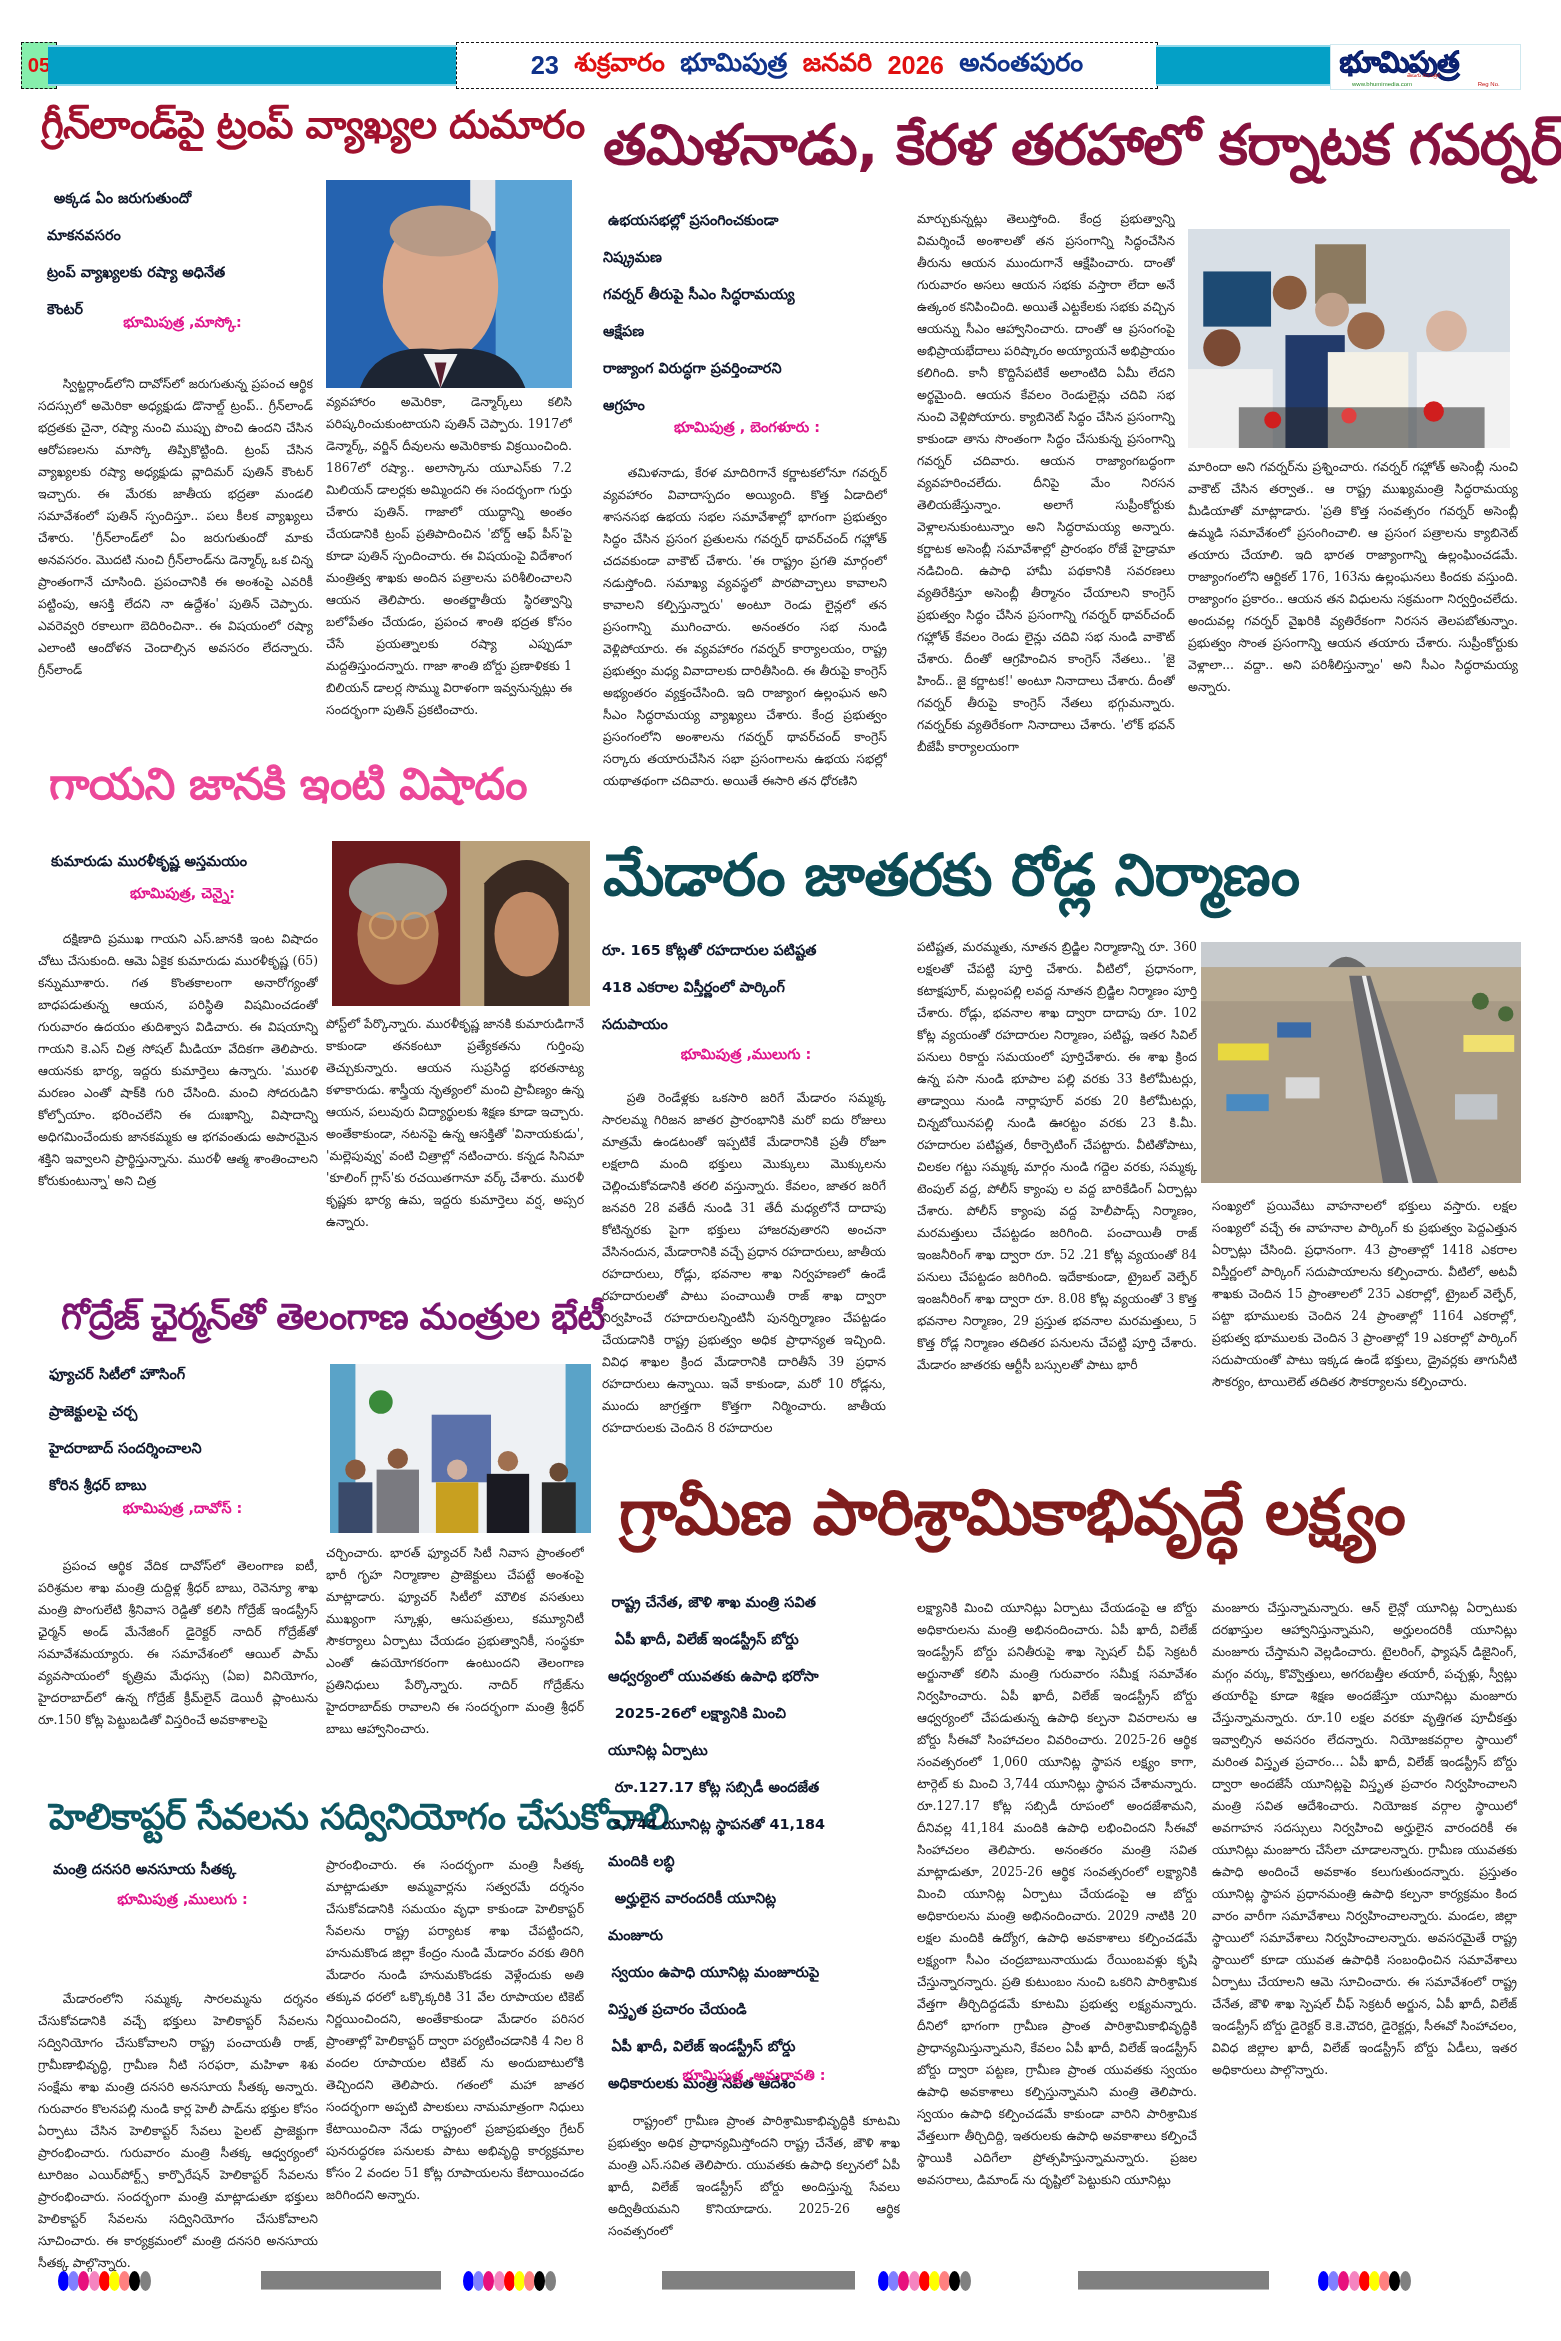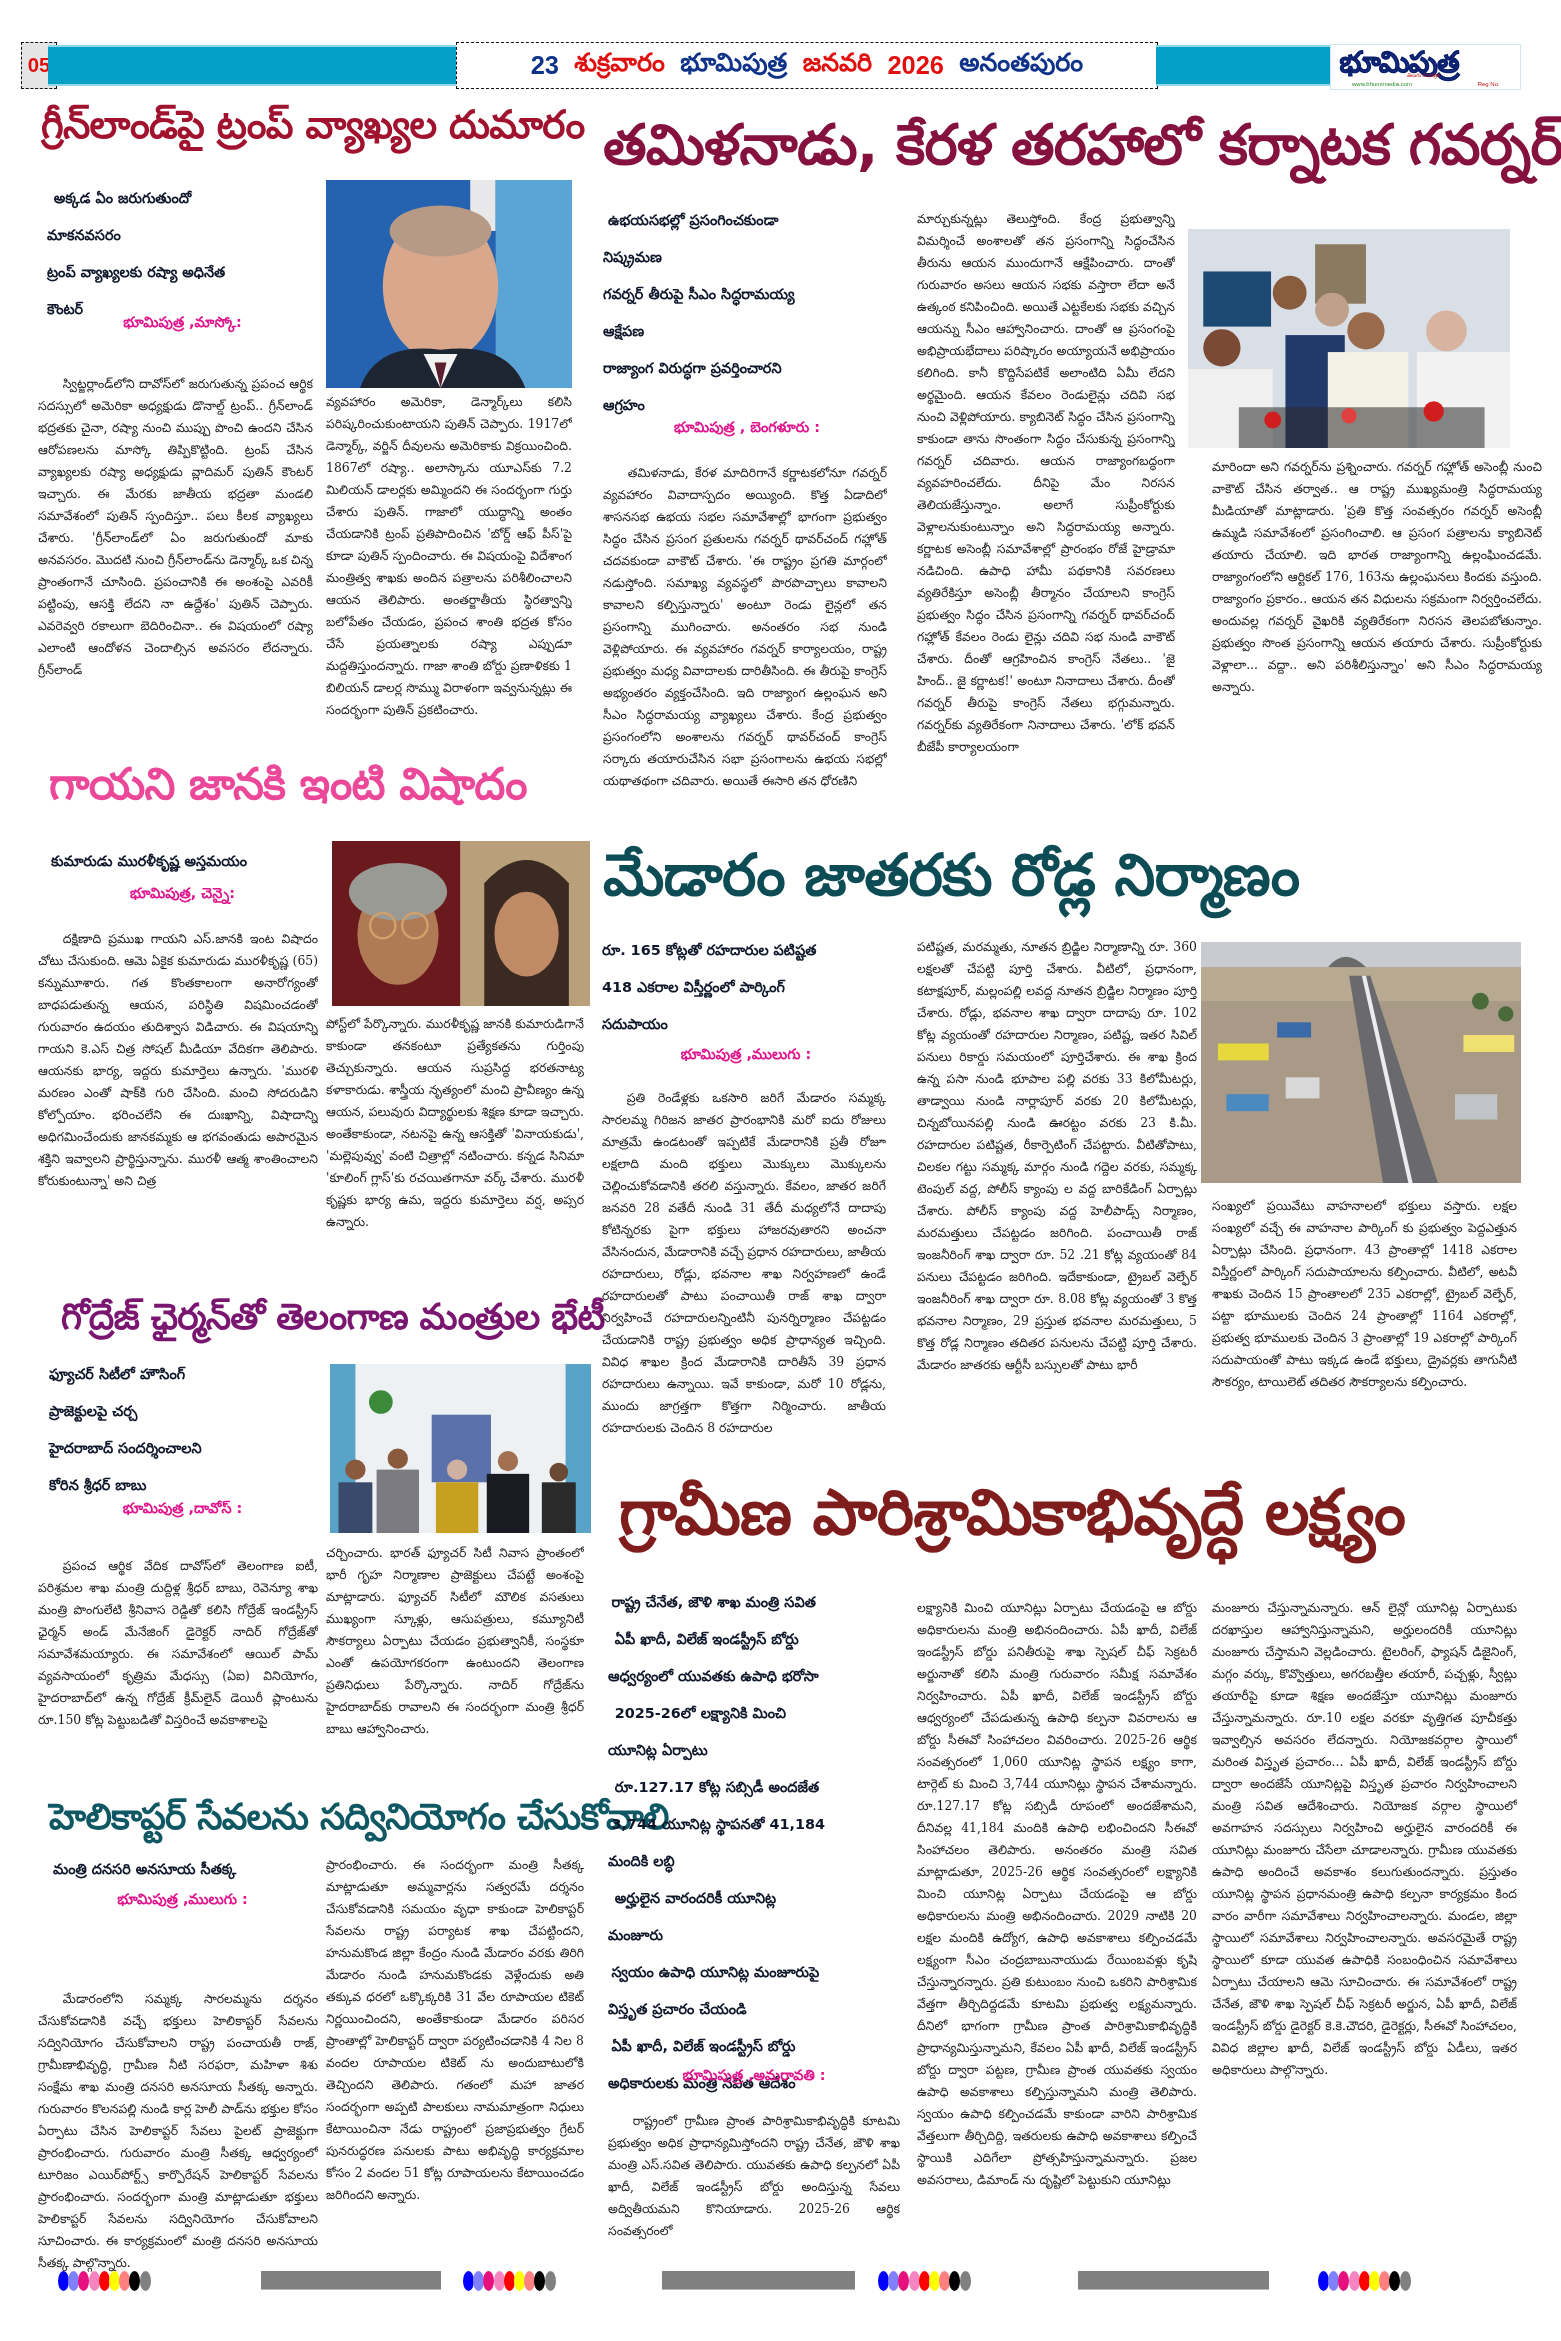--- a/index.html
+++ b/index.html
@@ -1,21 +1,21 @@
 <!DOCTYPE html>
 <html style="font-size:13.6px"><head>
 <meta charset="utf-8">
 <style>
   * { box-sizing: border-box; margin: 0; padding: 0; }
   html, body { width: 1562px; height: 2342px; background: #ffffff; overflow: hidden; }
   body { position: relative; font-family: "DejaVu Sans", sans-serif; color: #111; }
 
   
   .masthead { position: absolute; left: 21px; top: 42px; width: 1500px; height: 47px; }
-  .mh-page { position: absolute; left: 0; top: 0; width: 36px; height: 47px; border: 1.7px dashed #111; background: #e5e5e5; color: #e01010; font-family: "Liberation Sans", sans-serif; font-weight: bold; font-size: 20.3px; display: flex; align-items: center; justify-content: center; }
+  .mh-page { position: absolute; left: 0; top: 0; width: 36px; height: 47px; border: 1.7px dashed #111; background: #86efac; color: #e01010; font-family: "Liberation Sans", sans-serif; font-weight: bold; font-size: 20.3px; display: flex; align-items: center; justify-content: center; }
   .mh-band { position: absolute; top: 3.4px; height: 41px; background: #04a0c6; border-bottom: 2.5px solid #8fd8ea; border-top: 2.5px solid #8fd8ea; }
   .mh-band.b1 { left: 27px; width: 408px; }
   .mh-band.b2 { left: 1135px; width: 174px; }
   .mh-center { position: absolute; left: 435px; top: 0; width: 702px; height: 47px; border: 1.7px dashed #111; background: #fff; display: flex; align-items: center; justify-content: center; gap: 15.3px; font-family: "Liberation Sans", sans-serif; font-weight: bold; font-size: 25.4px; }
   .mh-blue { color: #10338a; }
   .mh-red { color: #e01010; }
   .mh-logo { position: absolute; left: 1309px; top: 1.7px; width: 191px; height: 46px; background: #fff; border: 0.8px solid #cfe8ef; }
   .mh-logo .logo-text { position: absolute; left: 8.5px; top: 0; font-family: "DejaVu Sans", sans-serif; font-weight: bold; font-size: 29px; color: #1c3a9c; letter-spacing: -0.8px; -webkit-text-stroke: 0.8px #0b1f6a; }
   .mh-logo .logo-url { position: absolute; left: 21px; bottom: 1.7px; font-size: 6px; color: #2a8a2a; font-family: "Liberation Sans", sans-serif; }
   .mh-logo .logo-tag { position: absolute; right: 20.3px; bottom: 1.7px; font-size: 6px; color: #c01010; font-family: "Liberation Sans", sans-serif; }
@@ -129,21 +129,21 @@
     <rect x="0" y="165" width="100" height="93" fill="#f0f0f0"></rect>
     <rect x="115" y="125" width="70" height="133" fill="#223a6a"></rect>
     <rect x="165" y="145" width="95" height="113" fill="#f4f1e6"></rect>
     <rect x="270" y="145" width="110" height="113" fill="#f2f2f2"></rect>
     <rect x="60" y="210" width="290" height="48" fill="#2a2a2a" opacity="0.55"></rect>
     <circle cx="100" cy="225" r="10" fill="#d01e1e"></circle>
     <circle cx="290" cy="215" r="12" fill="#d01e1e"></circle>
     <circle cx="190" cy="220" r="9" fill="#e04040"></circle>
   </svg>
 </div>
-<div class="col" style="left:1188px; top:456px; width:330px; height:354px;margin-left:24px;">
+<div class="col" style="left:1188px; top:456px; width:330px; height:354px;">
     <p>మారిందా అని గవర్నర్‌ను ప్రశ్నించారు. గవర్నర్ గహ్లోత్ అసెంబ్లీ నుంచి వాకౌట్ చేసిన తర్వాత.. ఆ రాష్ట్ర ముఖ్యమంత్రి సిద్ధరామయ్య మీడియాతో మాట్లాడారు. 'ప్రతి కొత్త సంవత్సరం గవర్నర్ అసెంబ్లీ ఉమ్మడి సమావేశంలో ప్రసంగించాలి. ఆ ప్రసంగ పత్రాలను క్యాబినెట్ తయారు చేయాలి. ఇది భారత రాజ్యాంగాన్ని ఉల్లంఘించడమే. రాజ్యాంగంలోని ఆర్టికల్ 176, 163ను ఉల్లంఘనలు కిందకు వస్తుంది. రాజ్యాంగం ప్రకారం.. ఆయన తన విధులను సక్రమంగా నిర్వర్తించలేదు. అందువల్ల గవర్నర్ వైఖరికి వ్యతిరేకంగా నిరసన తెలపబోతున్నాం. ప్రభుత్వం సొంత ప్రసంగాన్ని ఆయన తయారు చేశారు. సుప్రీంకోర్టుకు వెళ్లాలా... వద్దా.. అని పరిశీలిస్తున్నాం' అని సీఎం సిద్ధరామయ్య అన్నారు.</p>
   </div>
 
 <div class="headline hl-janaki">గాయని జానకి ఇంటి విషాదం</div>
 <div class="subheads" style="left:51px; top:843px; width:271px;">
   <div>కుమారుడు మురళీకృష్ణ అస్తమయం</div>
 </div>
 <div class="byline" style="left:47px; top:885px; width:271px;">భూమిపుత్ర, చెన్నై:</div>
 <div class="photo" style="left:332px; top:841px; width:258px; height:165px;">
   <svg viewBox="0 0 305 195" preserveAspectRatio="none">

